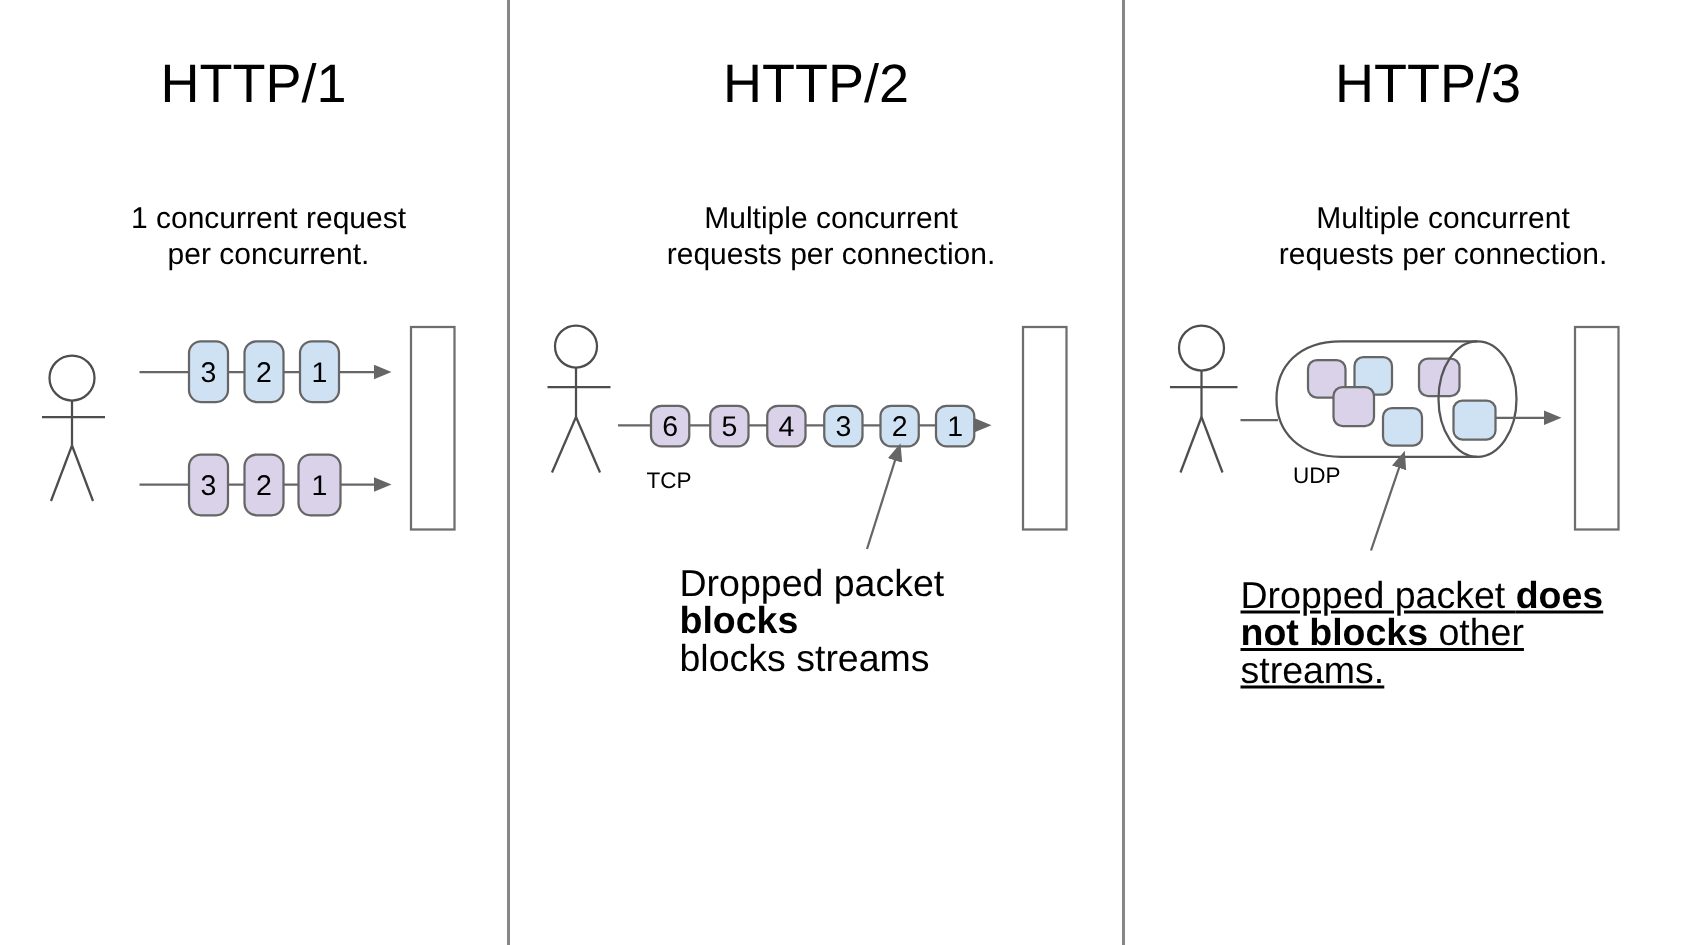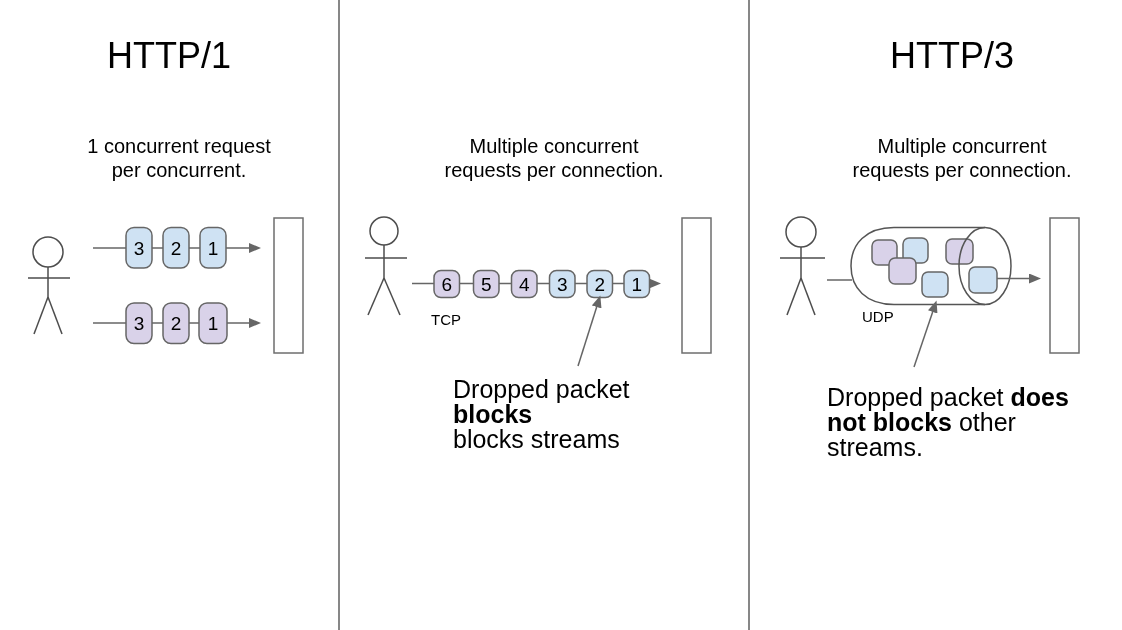--- a/index.html
+++ b/index.html
@@ -26,21 +26,21 @@
     text-align: center; font-size: 20px; line-height: 24px; padding-left: 20px;
   }
 
   .diagram-svg { position: absolute; left: 0; top: 0; width: 1122px; height: 630px; }
 
   .annotation {
     position: absolute; font-size: 25px; line-height: 25px; text-align: left;
   }
   .annotation b { font-weight: 700; }
   .note-http2 { left: 453px; top: 377px; width: 260px; }
-  .note-http3 { left: 827px; top: 385px; width: 260px; }
+  .note-http3 { left: 827px; top: 385px; width: 260px; text-decoration: underline; }
 
   
   .figure { stroke: #4d4d4d; stroke-width: 1.5; fill: none; }
   .flowline { stroke: #666666; stroke-width: 1.5; fill: none; }
   .pkt { stroke: #666666; stroke-width: 1.5; }
   .pkt-label { font-family: "Liberation Sans", sans-serif; font-size: 19px; fill: #000; text-anchor: middle; }
   .proto-label { font-family: "Liberation Sans", sans-serif; font-size: 15px; fill: #000; }
   .server { fill: #ffffff; stroke: #6e6e6e; stroke-width: 1.5; }
   .tube { stroke: #555555; stroke-width: 1.5; fill: none; }
 </style>
@@ -51,20 +51,21 @@
 
   <div class="divider divider-1"></div>
   <div class="divider divider-2"></div>
 
   <section class="panel panel-1">
     <h1 class="title">HTTP/1</h1>
     <p class="subtitle"><span>1 concurrent request</span><br><span>per concurrent.</span></p>
   </section>
 
   <section class="panel panel-2">
+    <h1 class="title">HTTP/2</h1>
     <p class="subtitle"><span>Multiple concurrent</span><br><span>requests per connection.</span></p>
   </section>
 
   <section class="panel panel-3">
     <h1 class="title">HTTP/3</h1>
     <p class="subtitle"><span>Multiple concurrent</span><br><span>requests per connection.</span></p>
   </section>
 
   <svg class="diagram-svg" viewBox="0 0 1122 630">
     <defs>

